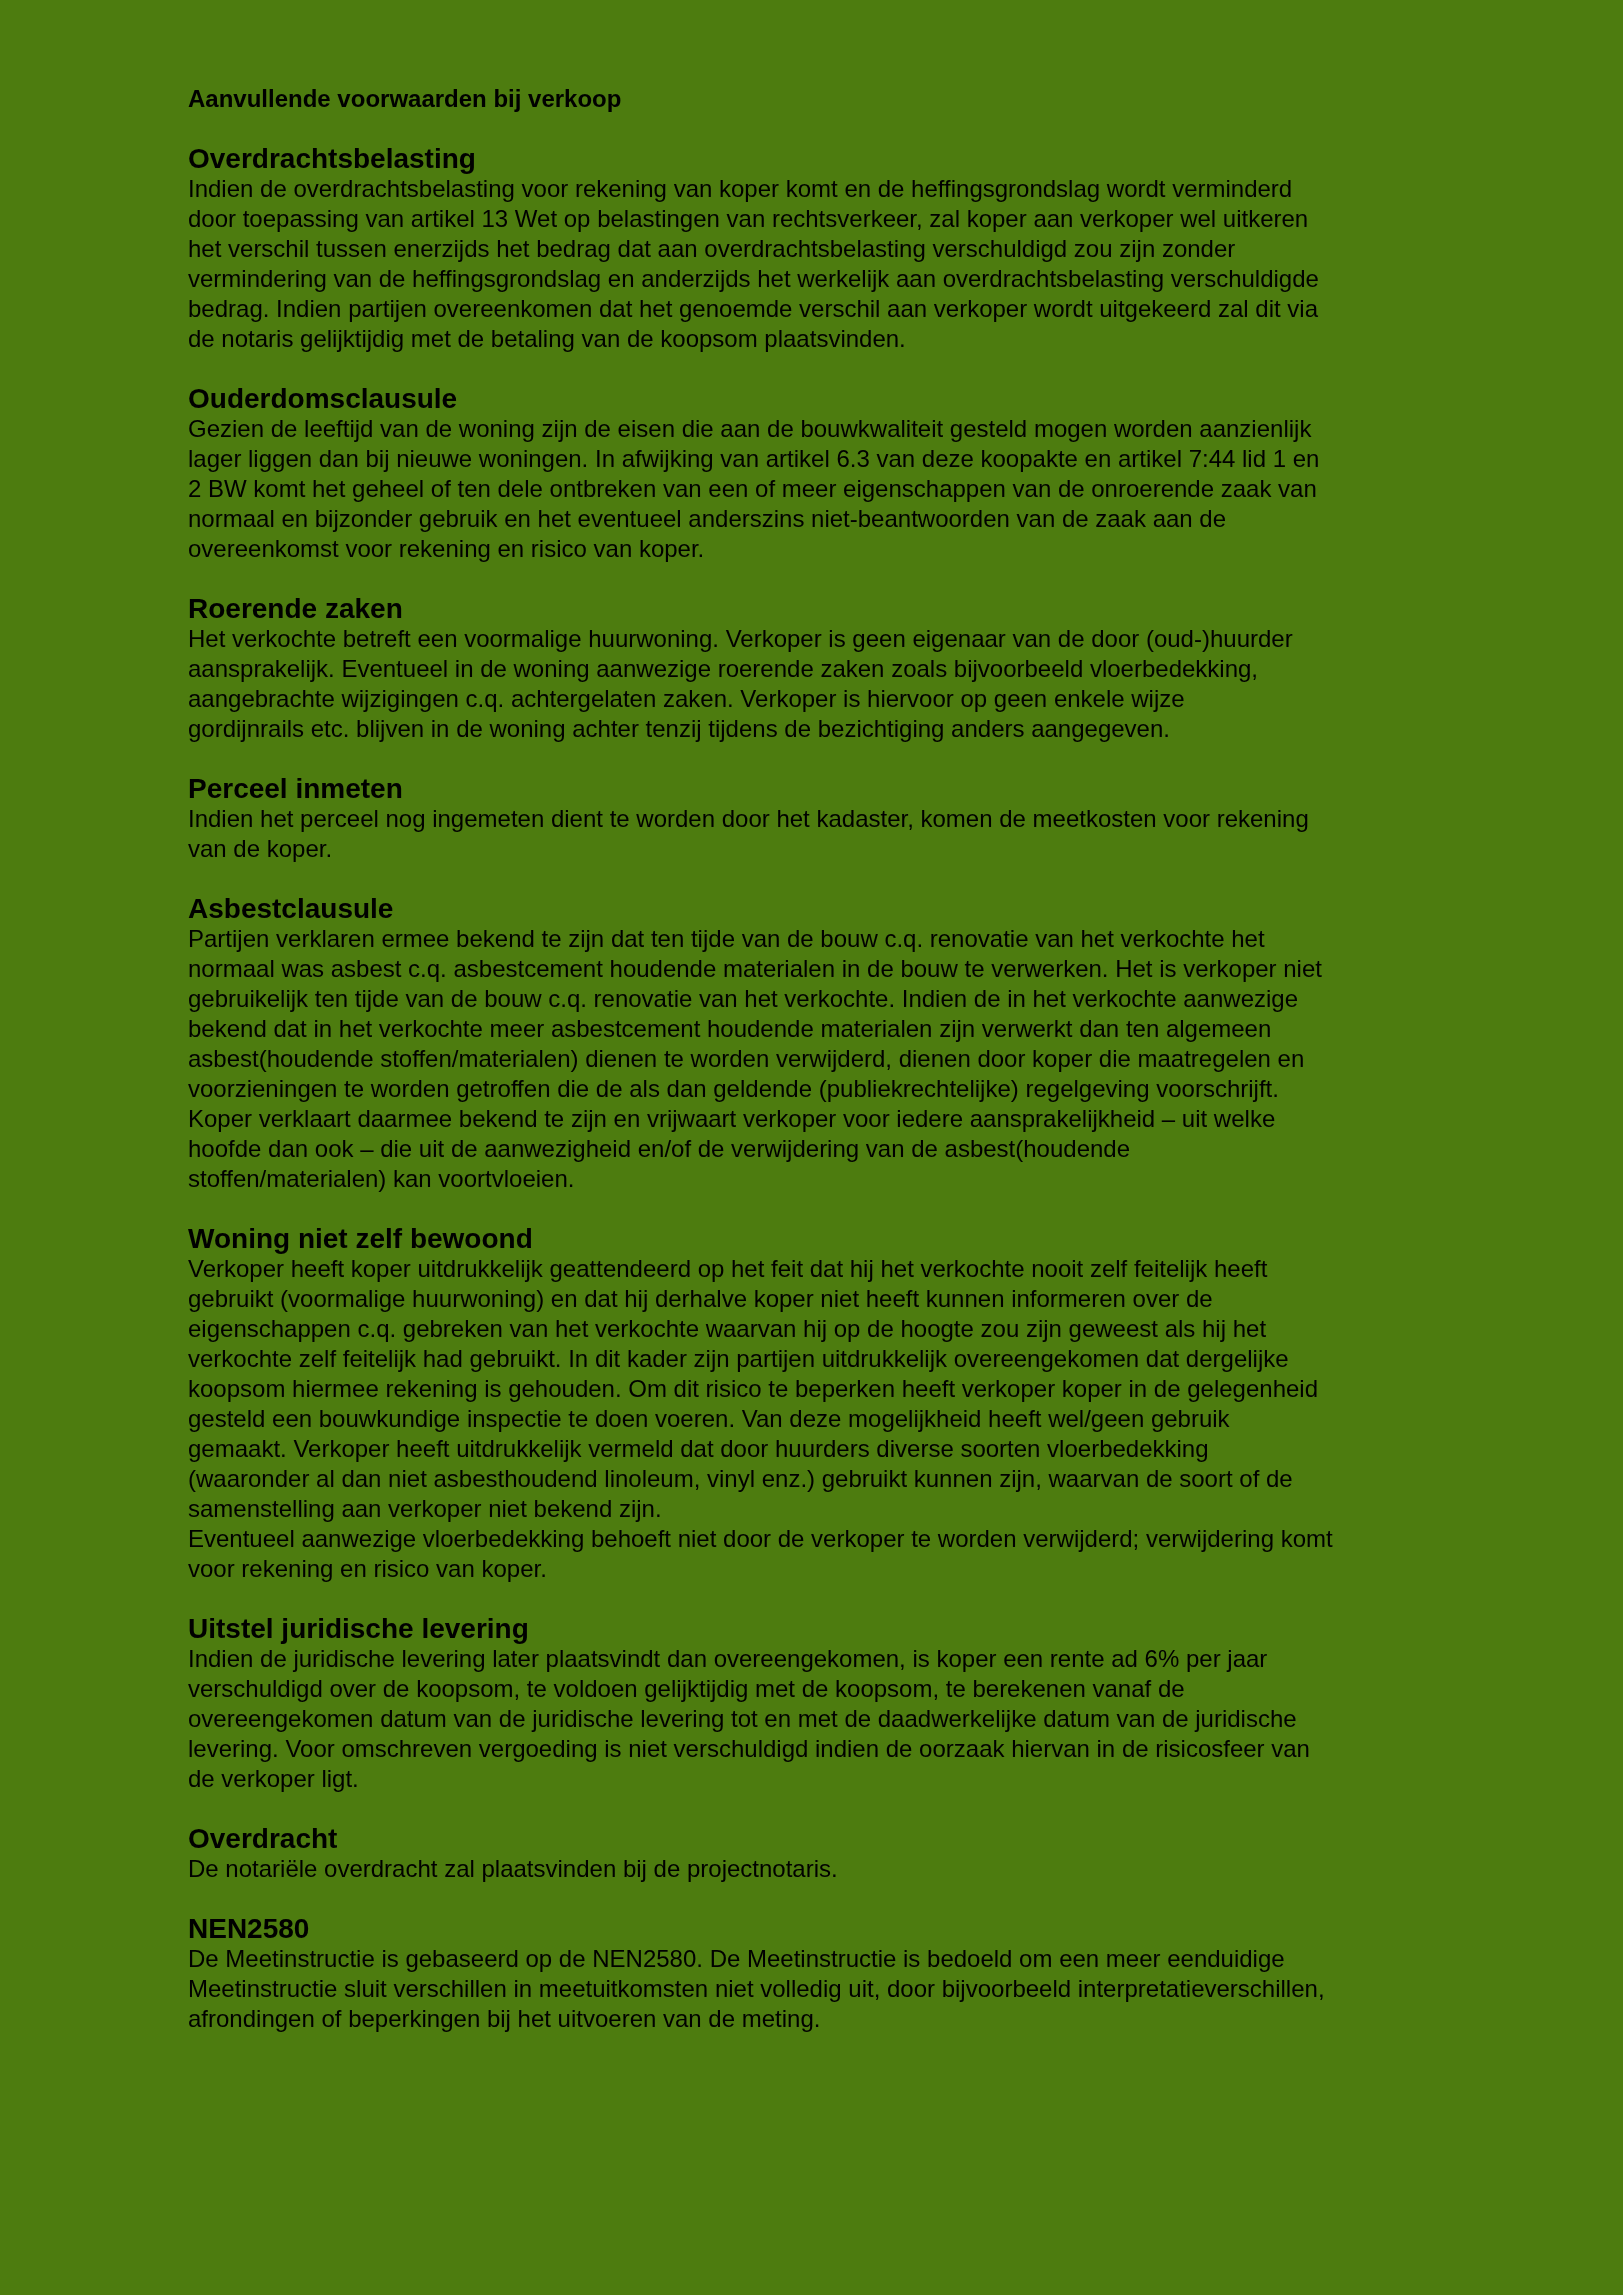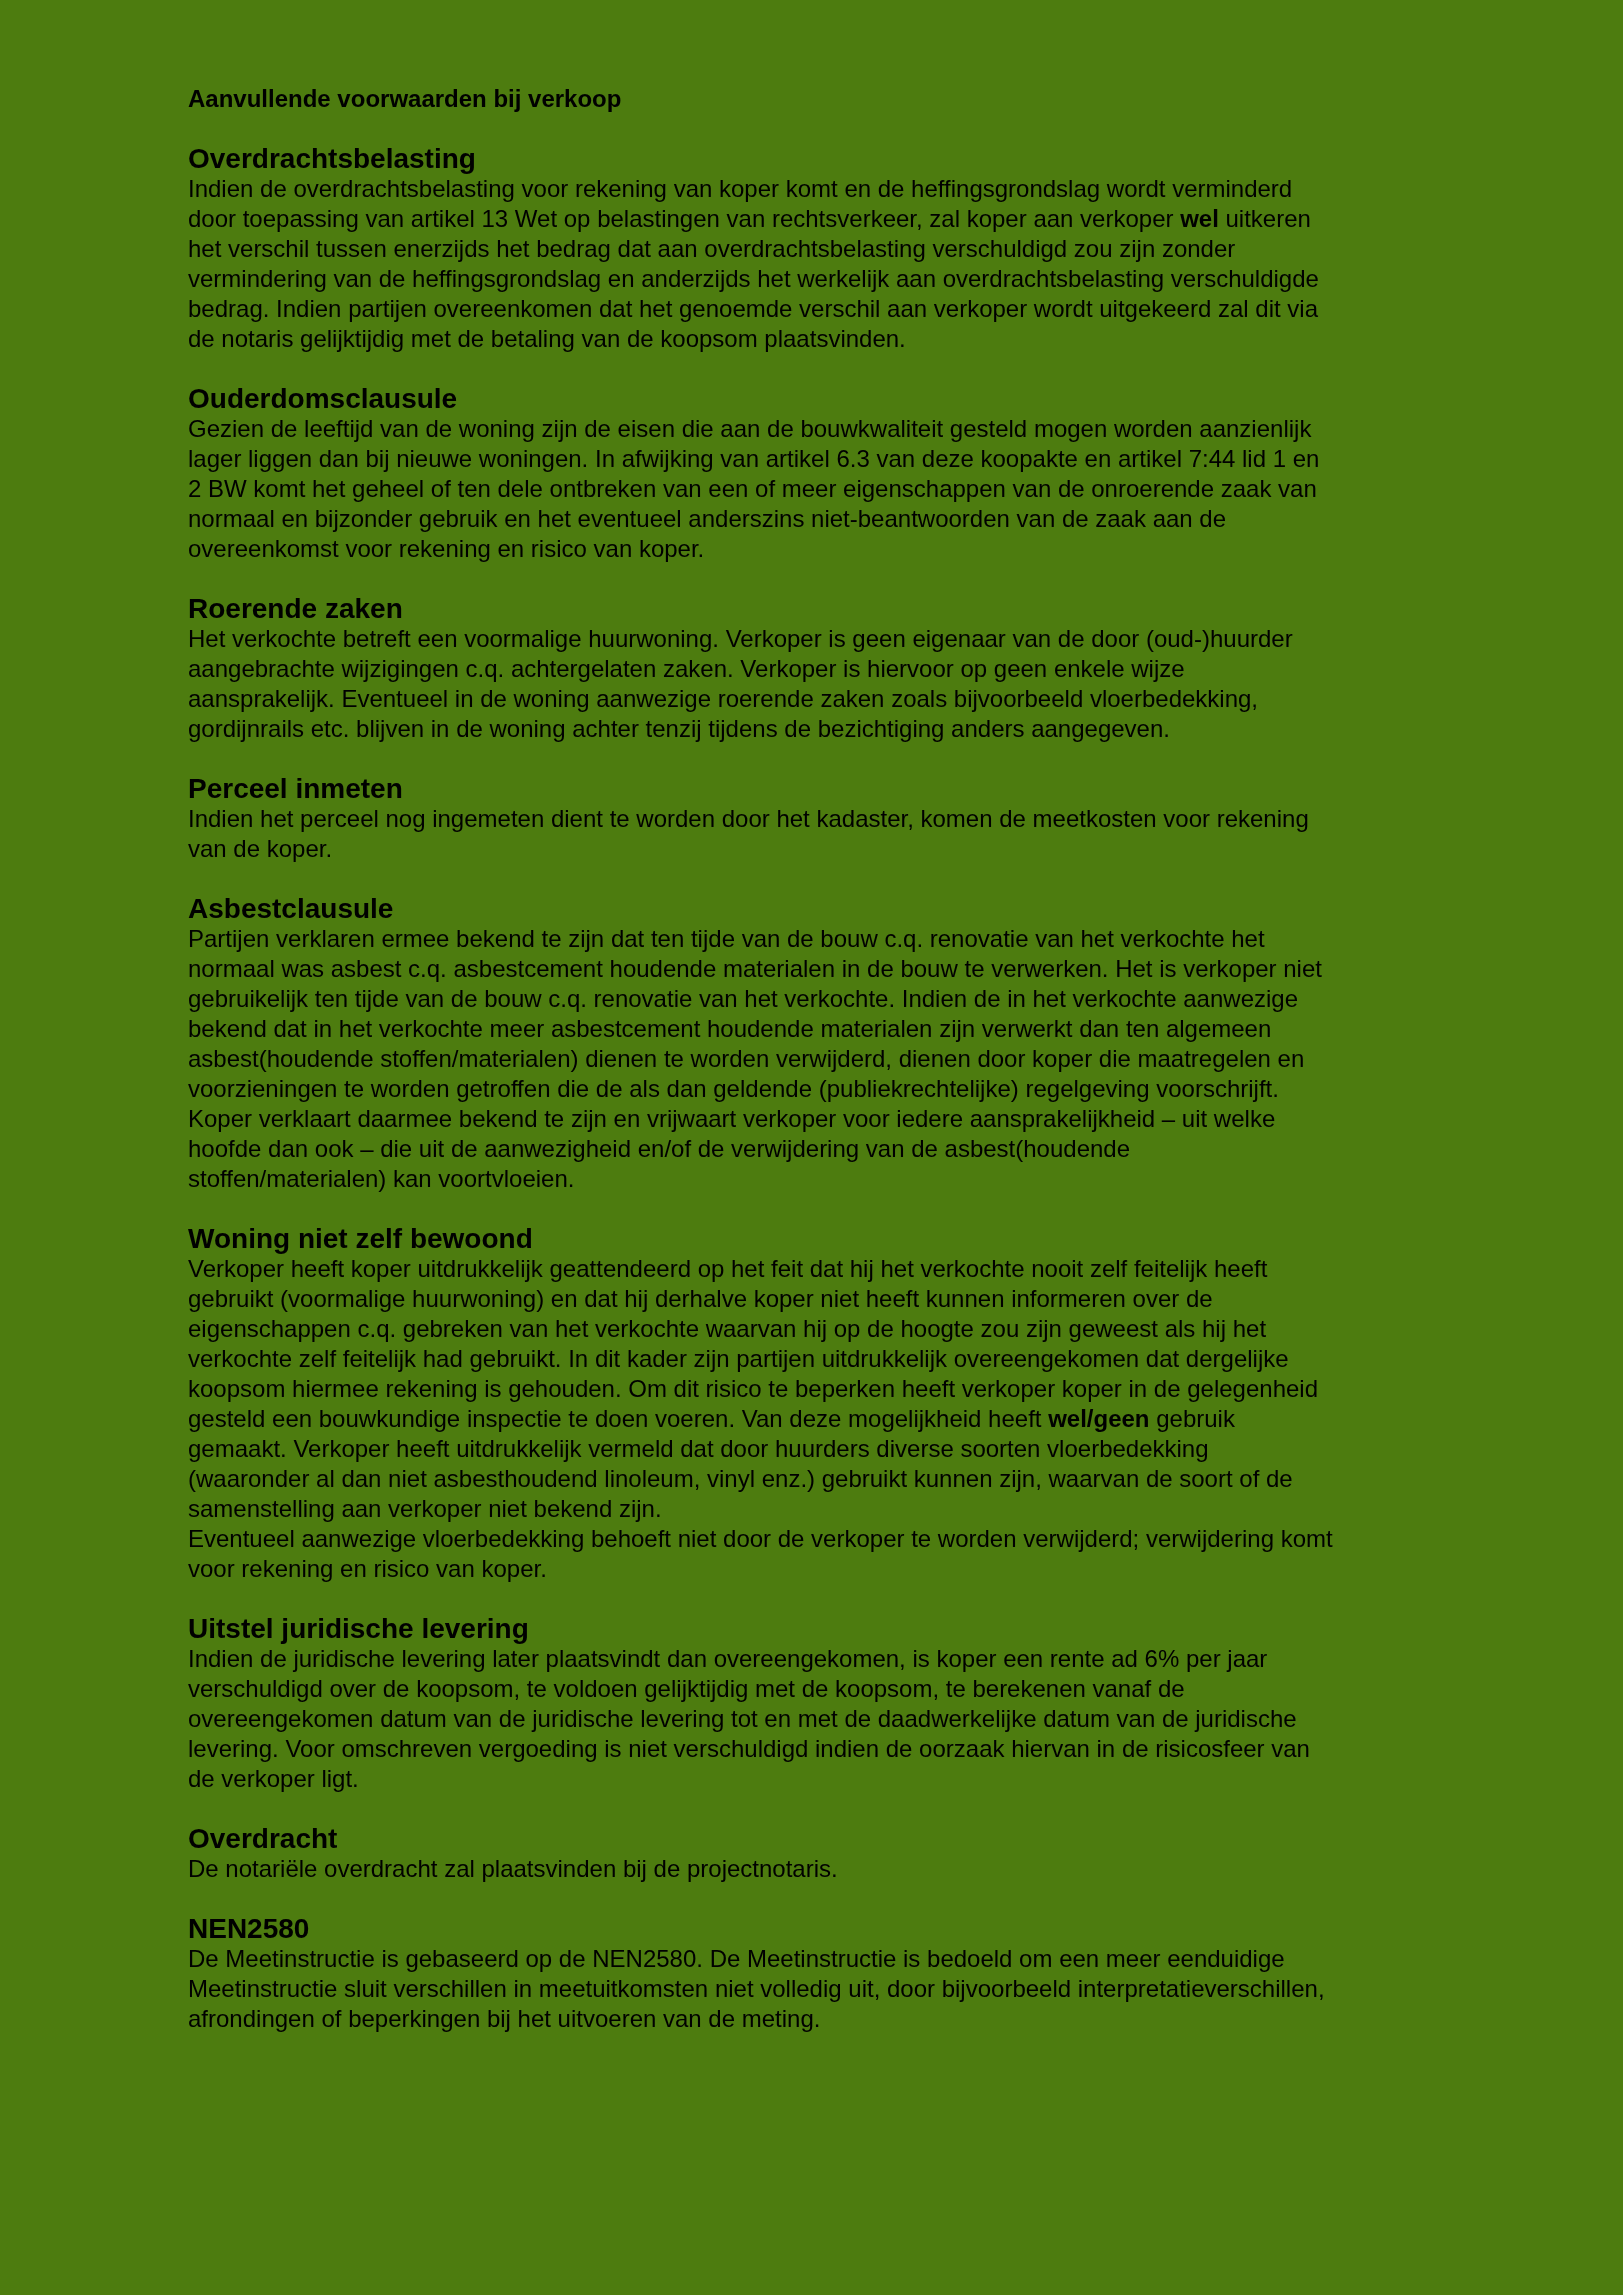--- a/index.html
+++ b/index.html
@@ -41,21 +41,21 @@
     white-space: nowrap;
   }
   .section-body {
     margin: 0;
   }
   .line {
     display: block;
     white-space: nowrap;
   }
   .b {
-    font-weight: bold;
+    font-weight: normal;
   }
 </style>
 </head>
 <body>
 
 <div class="page">
   <h1 class="doc-title">Aanvullende voorwaarden bij verkoop</h1>
   <div id="sections">
       <section class="section">
         <h2 class="section-heading">Overdrachtsbelasting</h2>
@@ -75,22 +75,22 @@
           <span class="line"><span>lager liggen dan bij nieuwe woningen. In afwijking van artikel 6.3 van deze koopakte en artikel 7:44 lid 1 en</span></span>
           <span class="line"><span>2 BW komt het geheel of ten dele ontbreken van een of meer eigenschappen van de onroerende zaak van</span></span>
           <span class="line"><span>normaal en bijzonder gebruik en het eventueel anderszins niet-beantwoorden van de zaak aan de</span></span>
           <span class="line"><span>overeenkomst voor rekening en risico van koper.</span></span>
         </p>
       </section>
       <section class="section">
         <h2 class="section-heading">Roerende zaken</h2>
         <p class="section-body">
           <span class="line"><span>Het verkochte betreft een voormalige huurwoning. Verkoper is geen eigenaar van de door (oud-)huurder</span></span>
+          <span class="line"><span>aansprakelijk. Eventueel in de woning aanwezige roerende zaken zoals bijvoorbeeld vloerbedekking,</span></span>
           <span class="line"><span>aangebrachte wijzigingen c.q. achtergelaten zaken. Verkoper is hiervoor op geen enkele wijze</span></span>
-          <span class="line"><span>aansprakelijk. Eventueel in de woning aanwezige roerende zaken zoals bijvoorbeeld vloerbedekking,</span></span>
           <span class="line"><span>gordijnrails etc. blijven in de woning achter tenzij tijdens de bezichtiging anders aangegeven.</span></span>
         </p>
       </section>
       <section class="section">
         <h2 class="section-heading">Perceel inmeten</h2>
         <p class="section-body">
           <span class="line"><span>Indien het perceel nog ingemeten dient te worden door het kadaster, komen de meetkosten voor rekening</span></span>
           <span class="line"><span>van de koper.</span></span>
         </p>
       </section>

